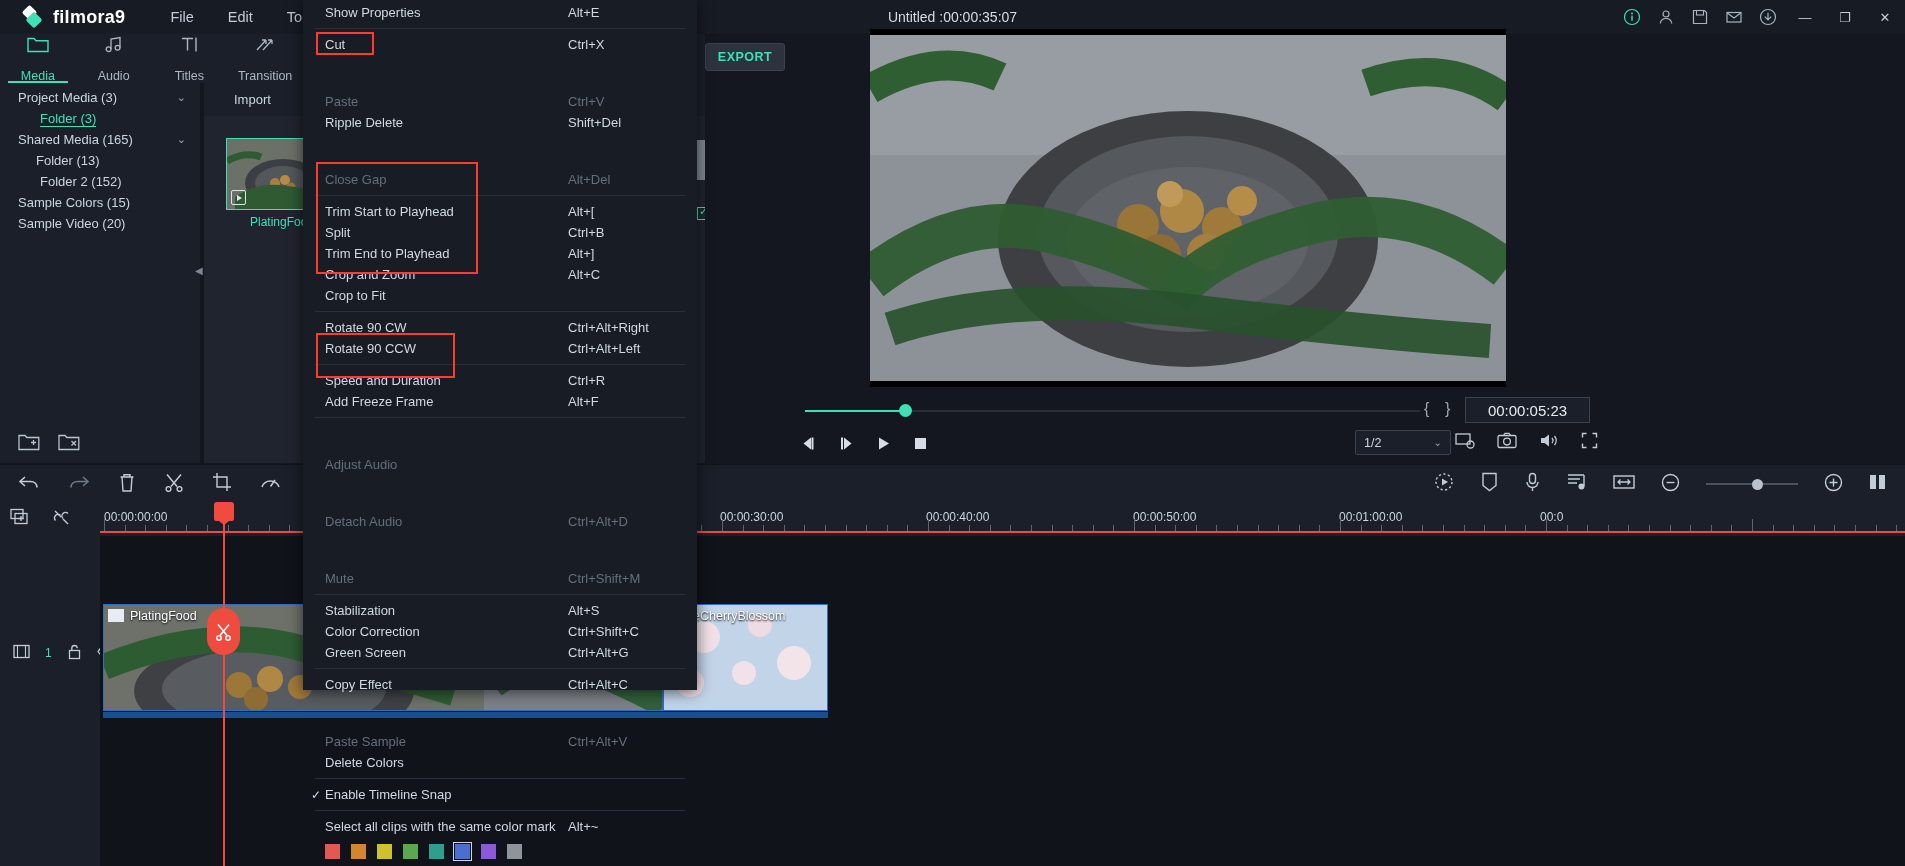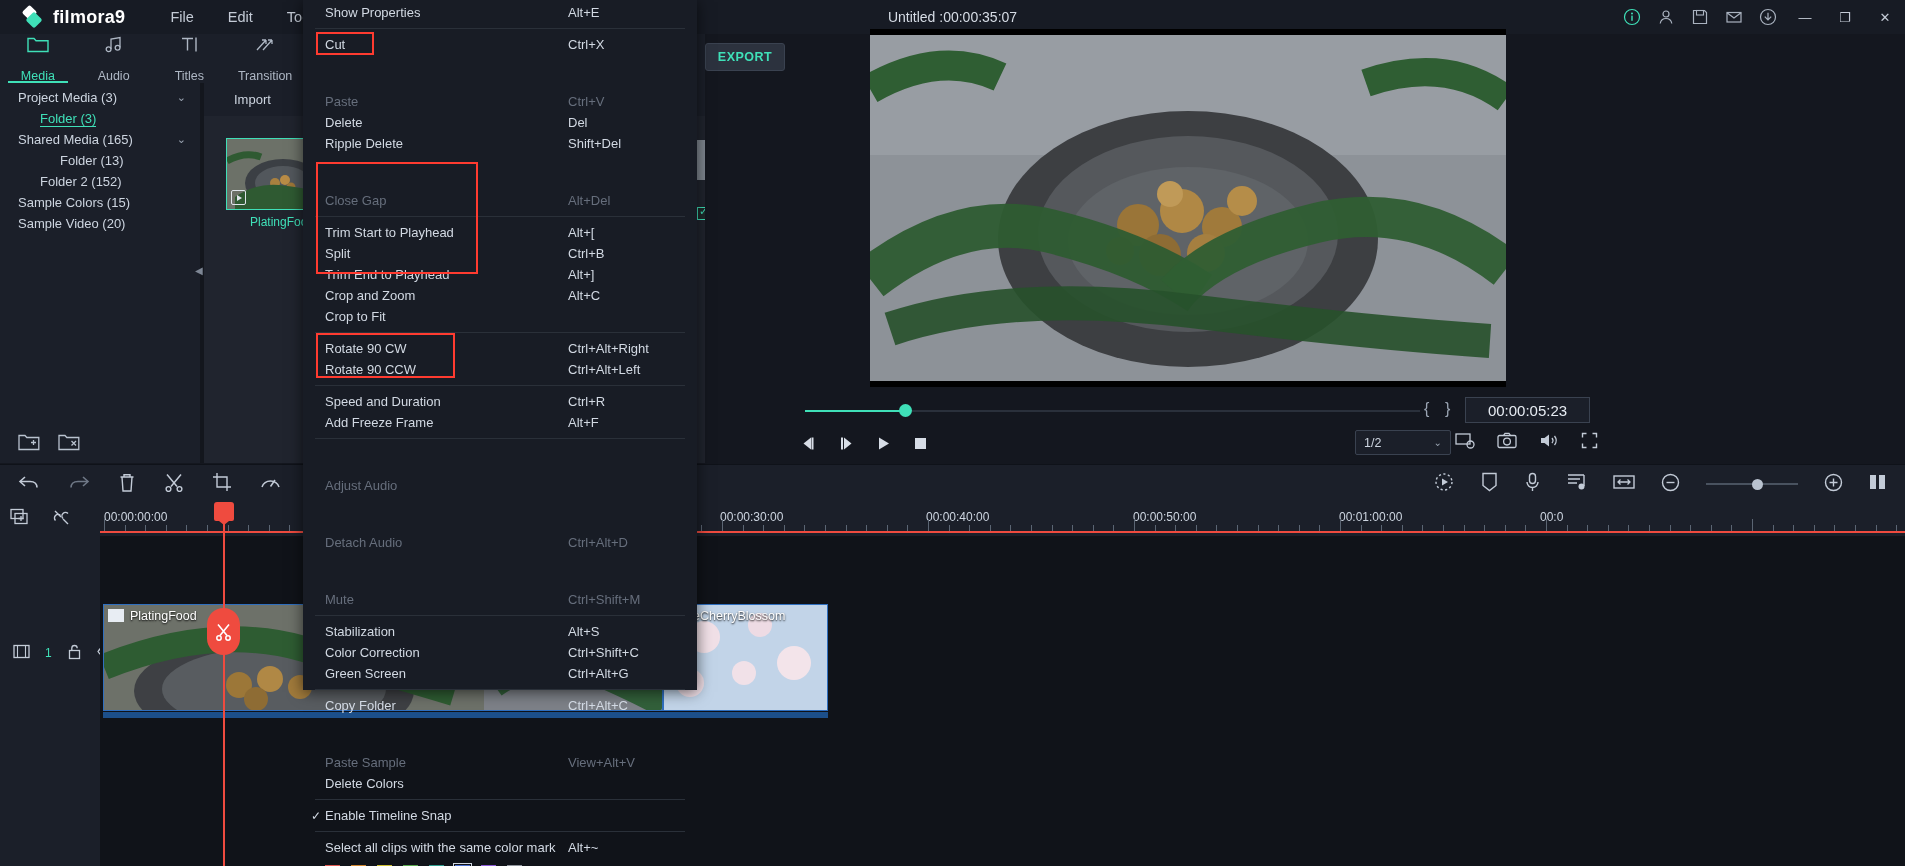--- a/index.html
+++ b/index.html
@@ -293,21 +293,21 @@
       <span class="lbl">Project Media (3)</span>
       <span class="chev">⌄</span>
     </div>
     <div class="tree-row sel" style="padding-left:40px">
       <span class="lbl">Folder (3)</span>
     </div>
     <div class="tree-row" style="padding-left:18px">
       <span class="lbl">Shared Media (165)</span>
       <span class="chev">⌄</span>
     </div>
-    <div class="tree-row" style="padding-left:60px">
+    <div class="tree-row" style="padding-left:36px">
       <span class="lbl">Folder (13)</span>
     </div>
     <div class="tree-row" style="padding-left:40px">
       <span class="lbl">Folder 2 (152)</span>
     </div>
     <div class="tree-row" style="padding-left:18px">
       <span class="lbl">Sample Colors (15)</span>
     </div>
     <div class="tree-row" style="padding-left:18px">
       <span class="lbl">Sample Video (20)</span>
@@ -709,24 +709,20 @@
         <div class="msep"></div>
         <div class="mi">
           <span>Cut</span>
           <span class="sc">Ctrl+X</span>
         </div>
         <div class="mi dis">
           <span>Paste</span>
           <span class="sc">Ctrl+V</span>
         </div>
         <div class="mi">
-          <span>Delete</span>
-          <span class="sc">Del</span>
-        </div>
-        <div class="mi">
           <span>Ripple Delete</span>
           <span class="sc">Shift+Del</span>
         </div>
         <div class="mi dis">
           <span>Close Gap</span>
           <span class="sc">Alt+Del</span>
         </div>
         <div class="msep"></div>
         <div class="mi">
           <span>Trim Start to Playhead</span>
@@ -785,26 +781,26 @@
         <div class="mi">
           <span>Color Correction</span>
           <span class="sc">Ctrl+Shift+C</span>
         </div>
         <div class="mi">
           <span>Green Screen</span>
           <span class="sc">Ctrl+Alt+G</span>
         </div>
         <div class="msep"></div>
         <div class="mi">
-          <span>Copy Folder</span>
+          <span>Copy Effect</span>
           <span class="sc">Ctrl+Alt+C</span>
         </div>
         <div class="mi dis">
           <span>Paste Sample</span>
-          <span class="sc">View+Alt+V</span>
+          <span class="sc">Ctrl+Alt+V</span>
         </div>
         <div class="mi">
           <span>Delete Colors</span>
         </div>
         <div class="msep"></div>
         <div class="mi">
           <span class="chkm">✓</span>
           <span>Enable Timeline Snap</span>
         </div>
         <div class="msep"></div>

